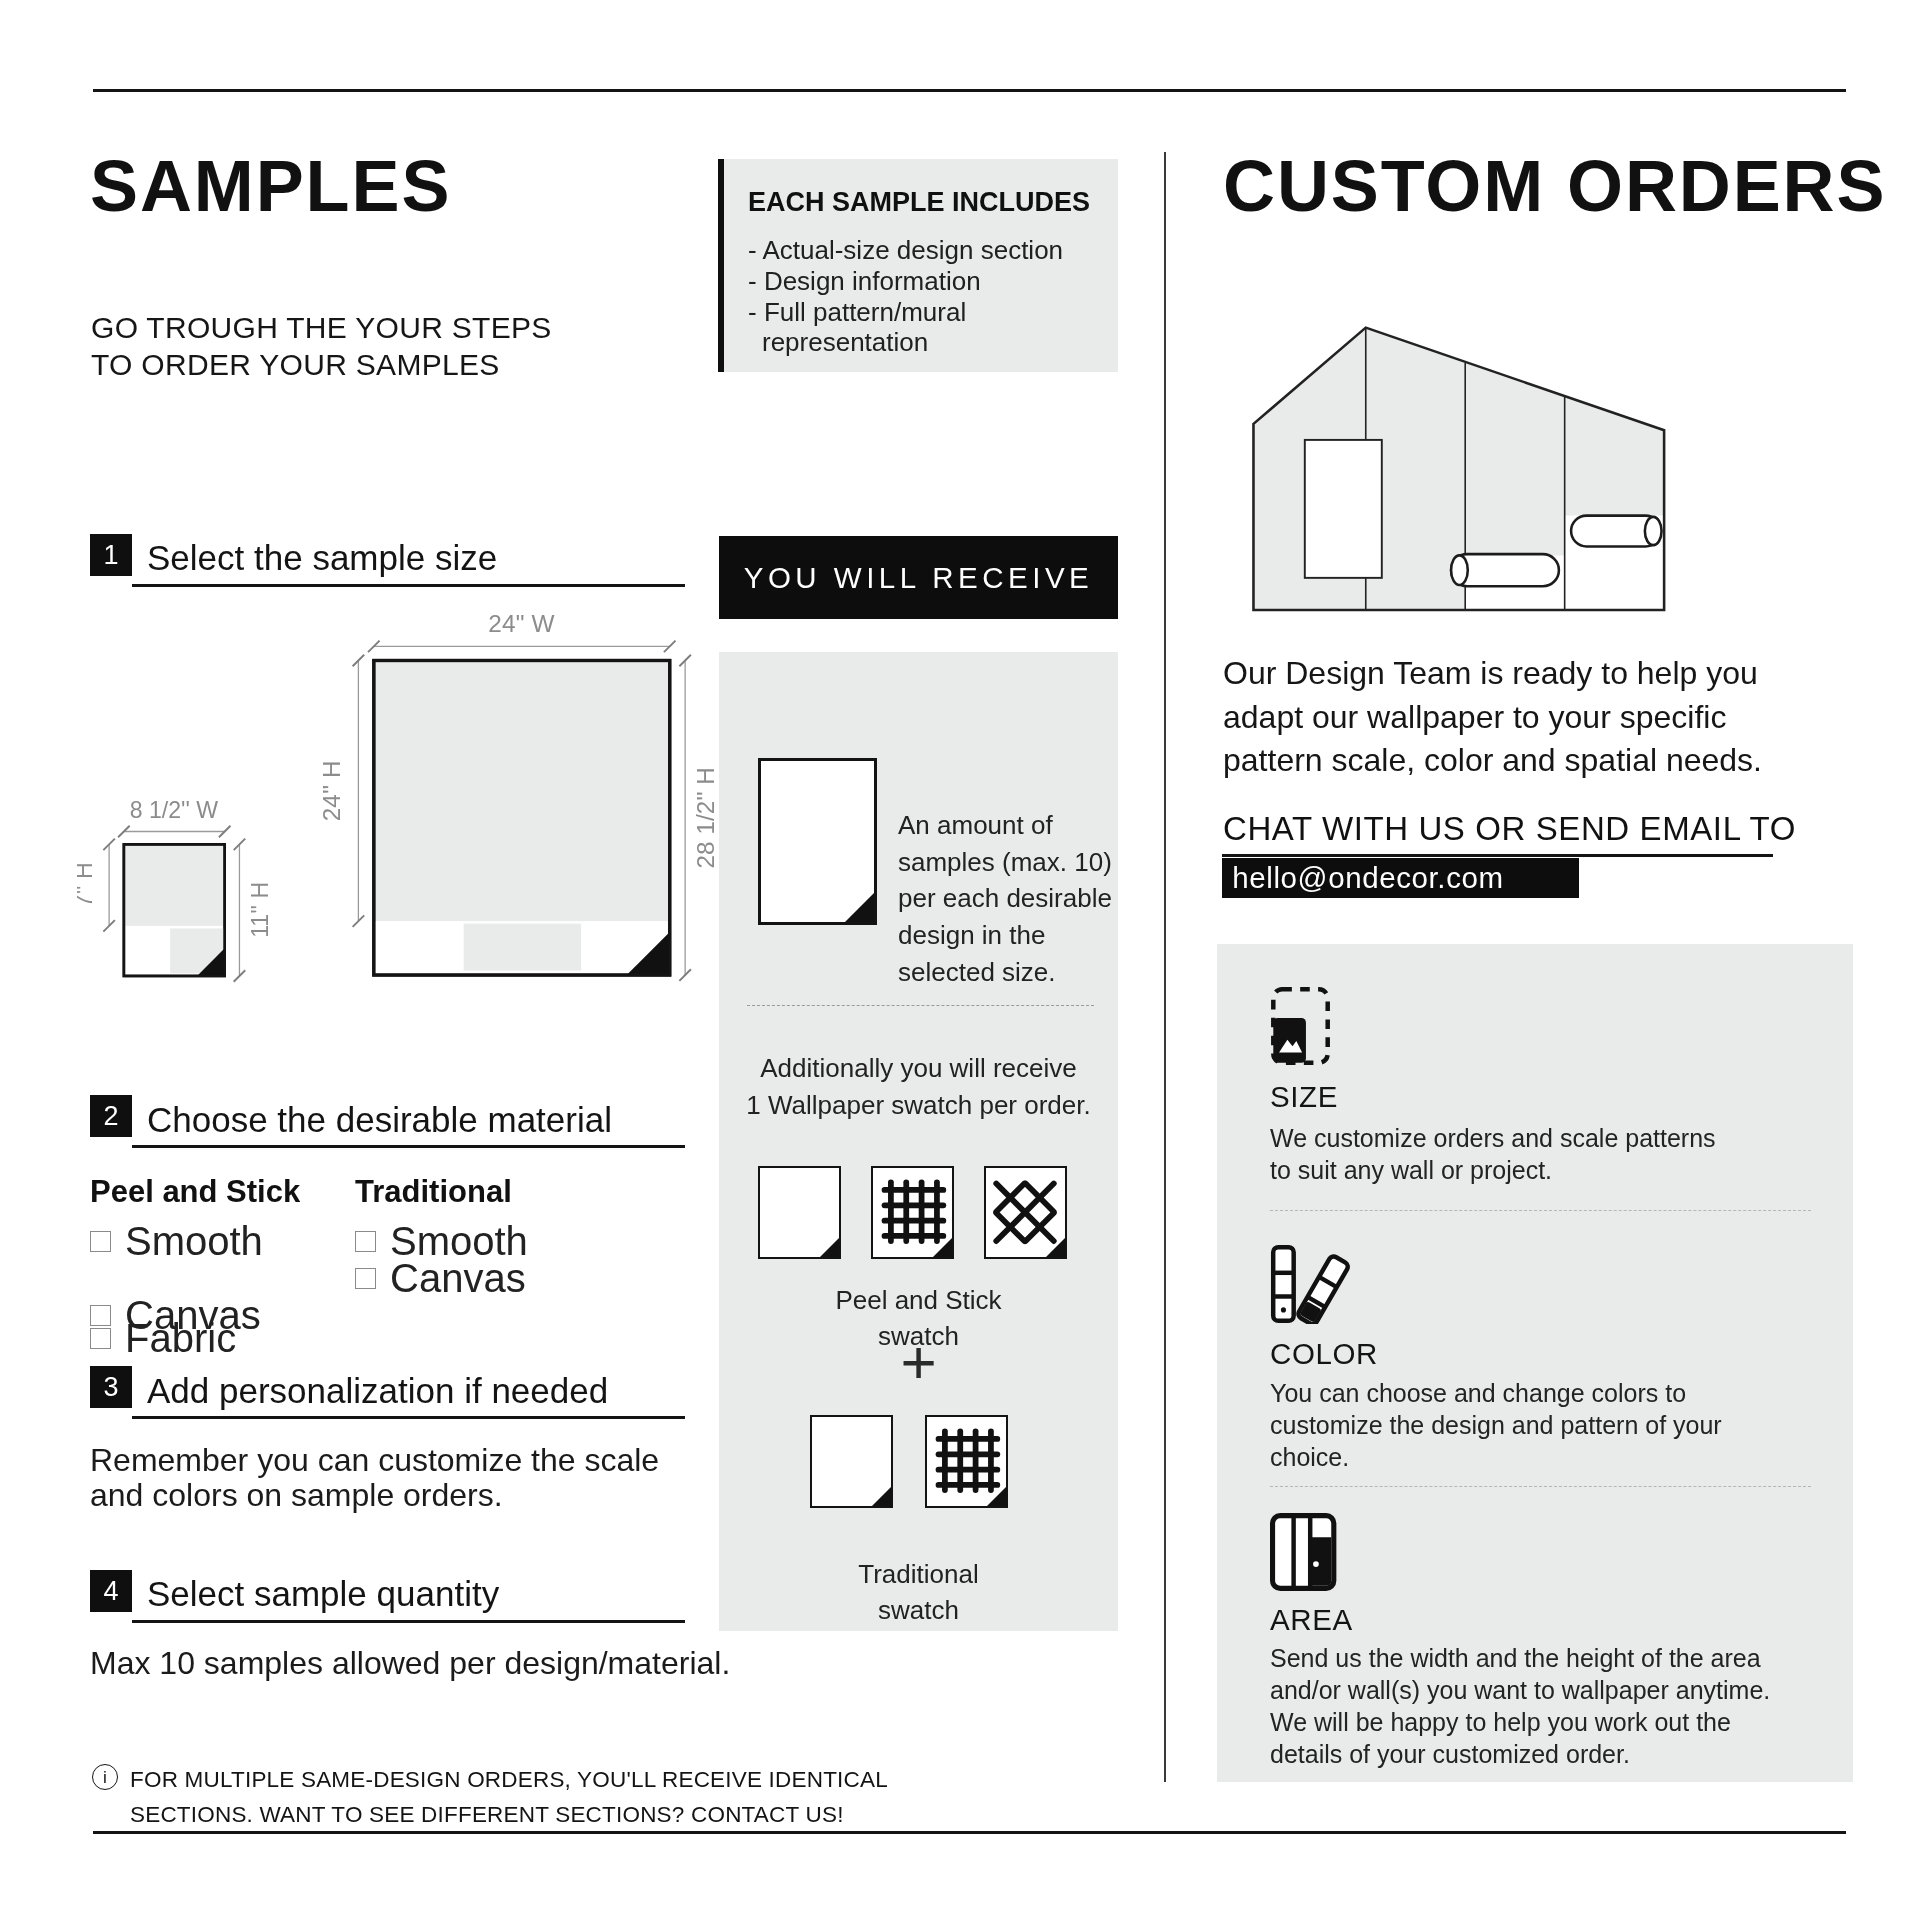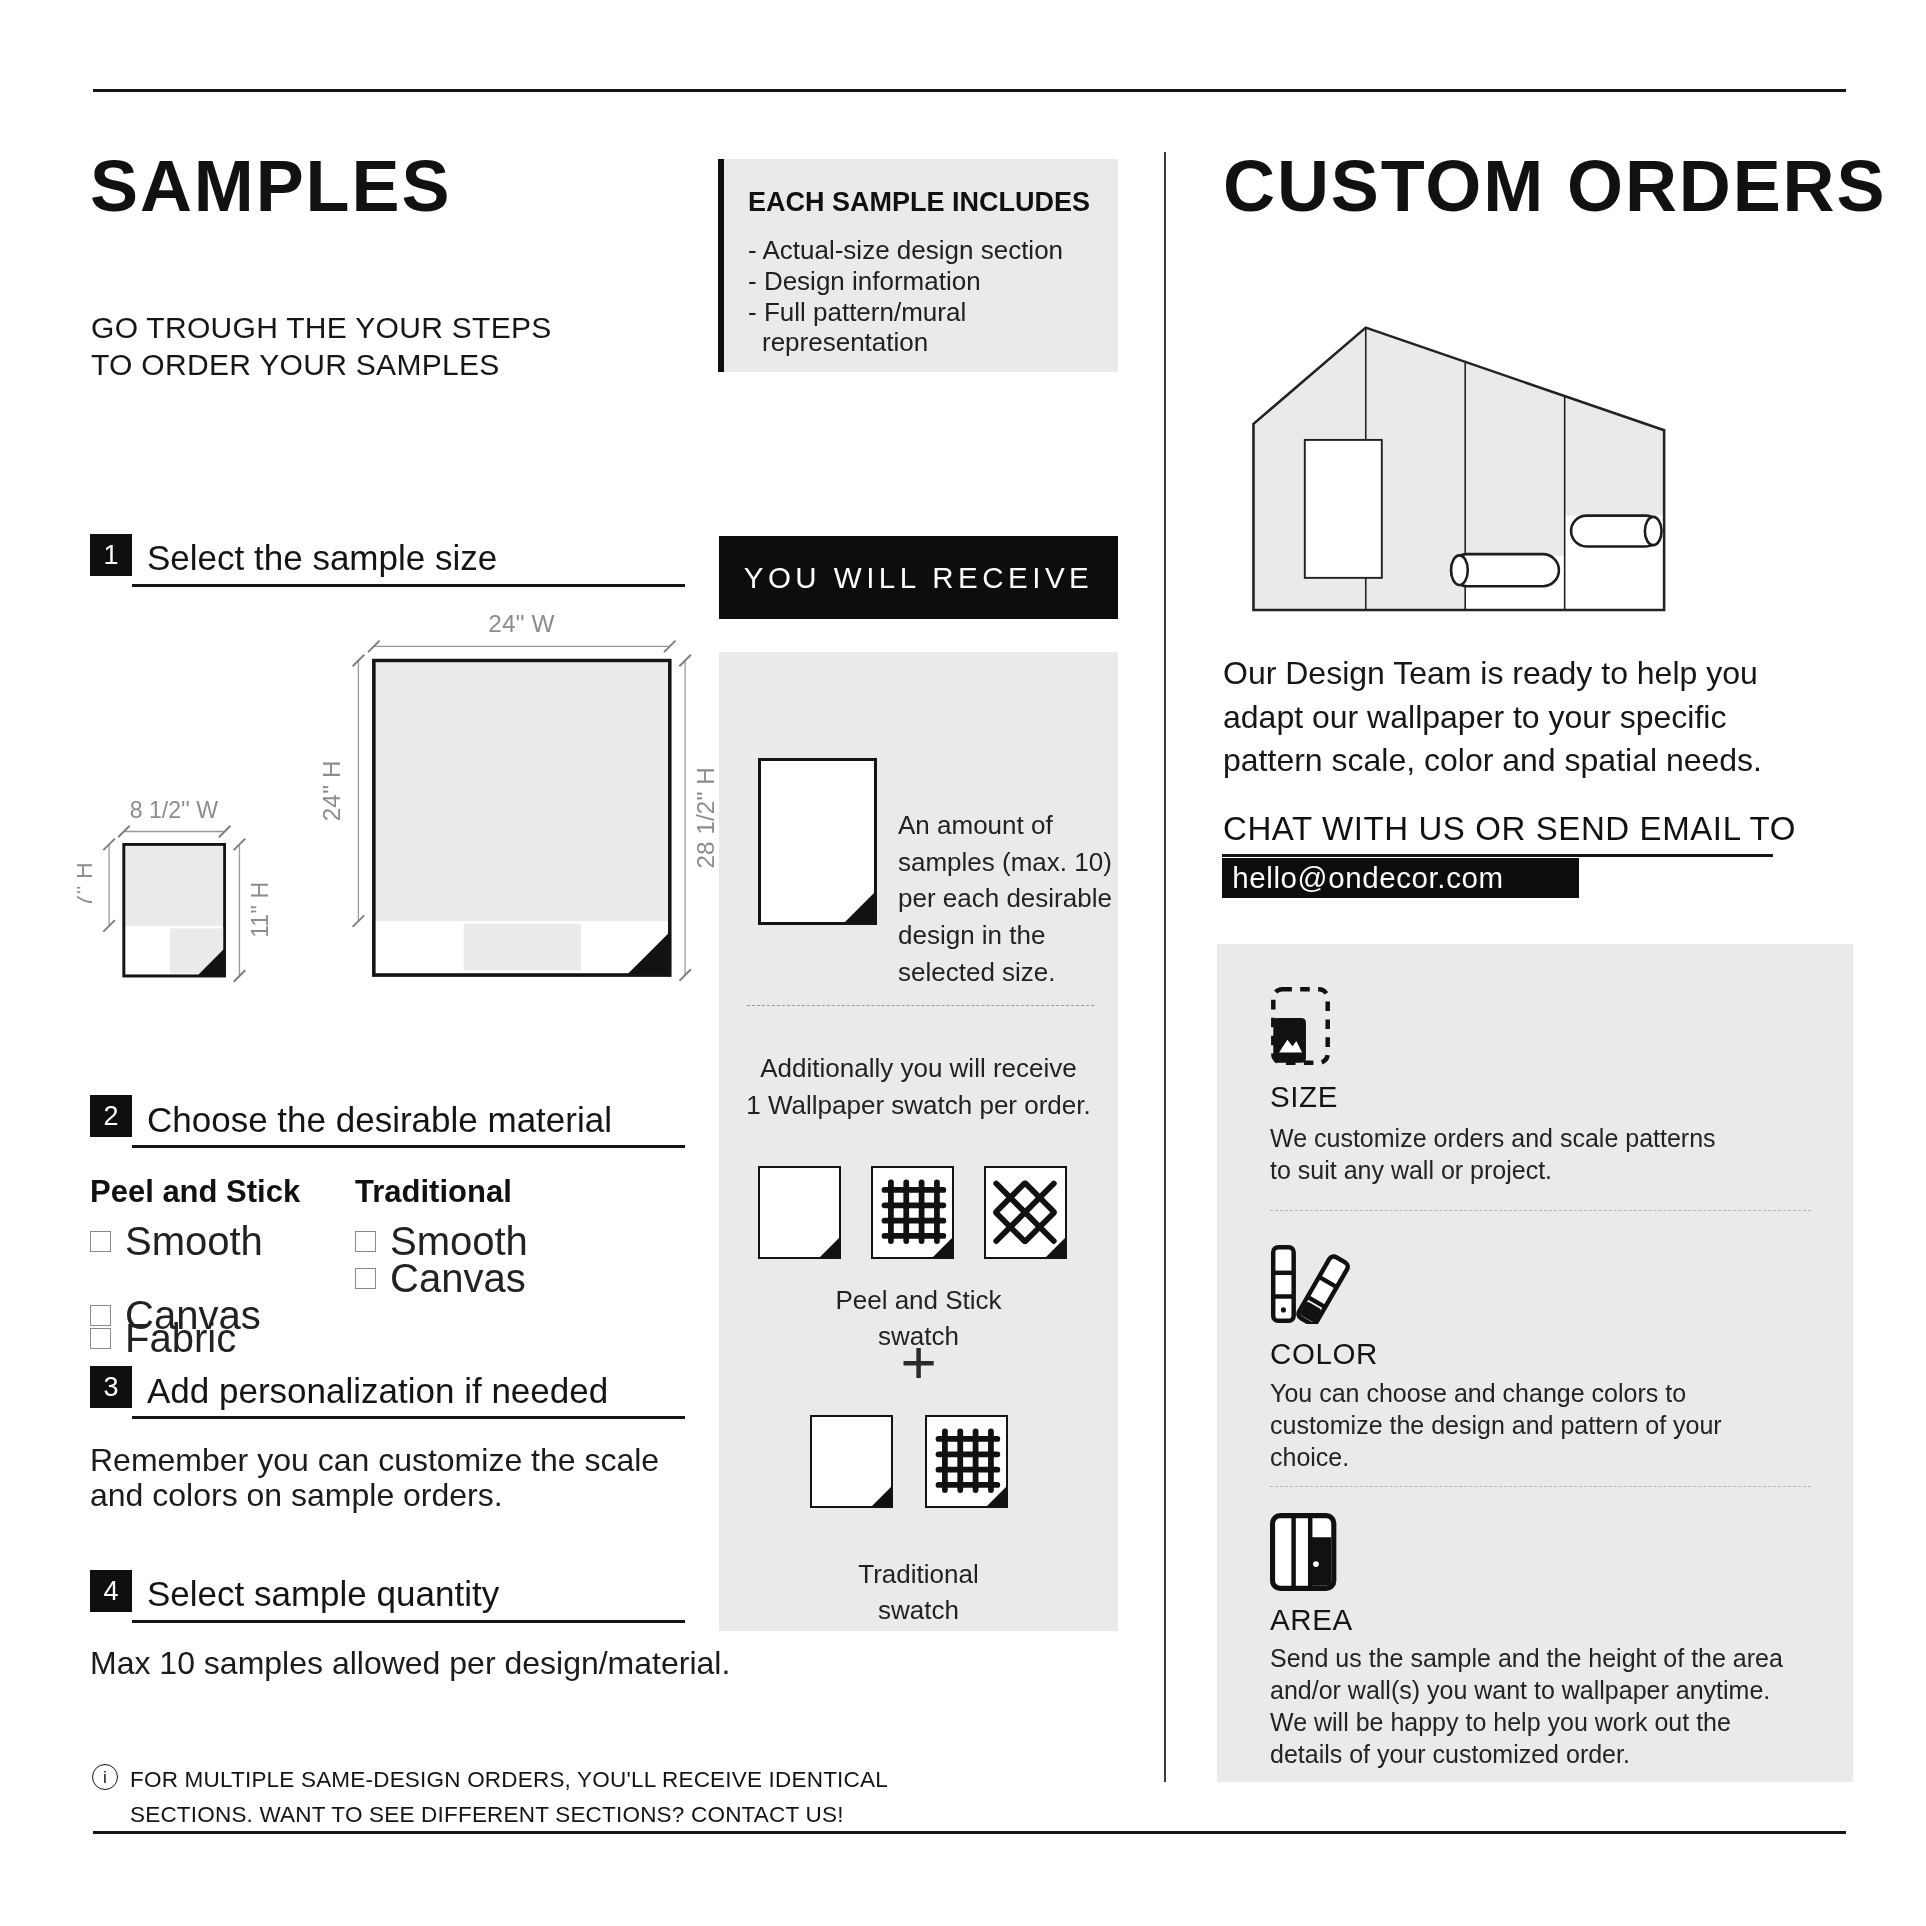--- a/index.html
+++ b/index.html
@@ -294,19 +294,19 @@
   <div class="dash" style="left:1270px;top:1486px;width:541px"></div>
 
   <svg class="abs" style="left:1270px;top:1513px" width="67" height="78" viewBox="0 0 105 122">
     <rect x="4" y="4" width="96" height="114" rx="12" fill="#fff" stroke="#111" stroke-width="8"></rect>
     <line x1="37" y1="4" x2="37" y2="118" stroke="#111" stroke-width="7"></line>
     <line x1="63" y1="4" x2="63" y2="118" stroke="#111" stroke-width="7"></line>
     <path d="M63 38 H96 V106 Q96 114 88 114 H63 Z" fill="#111"></path>
     <circle cx="72" cy="80" r="4.5" fill="#fff"></circle>
   </svg>
   <div class="abs feat-name" style="left:1270px;top:1603px">AREA</div>
-  <div class="abs feat-line" style="left:1270px;top:1644px">Send us the sample and the height of the area</div>
+  <div class="abs feat-line" style="left:1270px;top:1644px">Send us the width and the height of the area</div>
   <div class="abs feat-line" style="left:1270px;top:1676px">and/or wall(s) you want to wallpaper anytime.</div>
   <div class="abs feat-line" style="left:1270px;top:1708px">We will be happy to help you work out the</div>
   <div class="abs feat-line" style="left:1270px;top:1740px">details of your customized order.</div>
 
 </div>
 
 
 </body></html>

